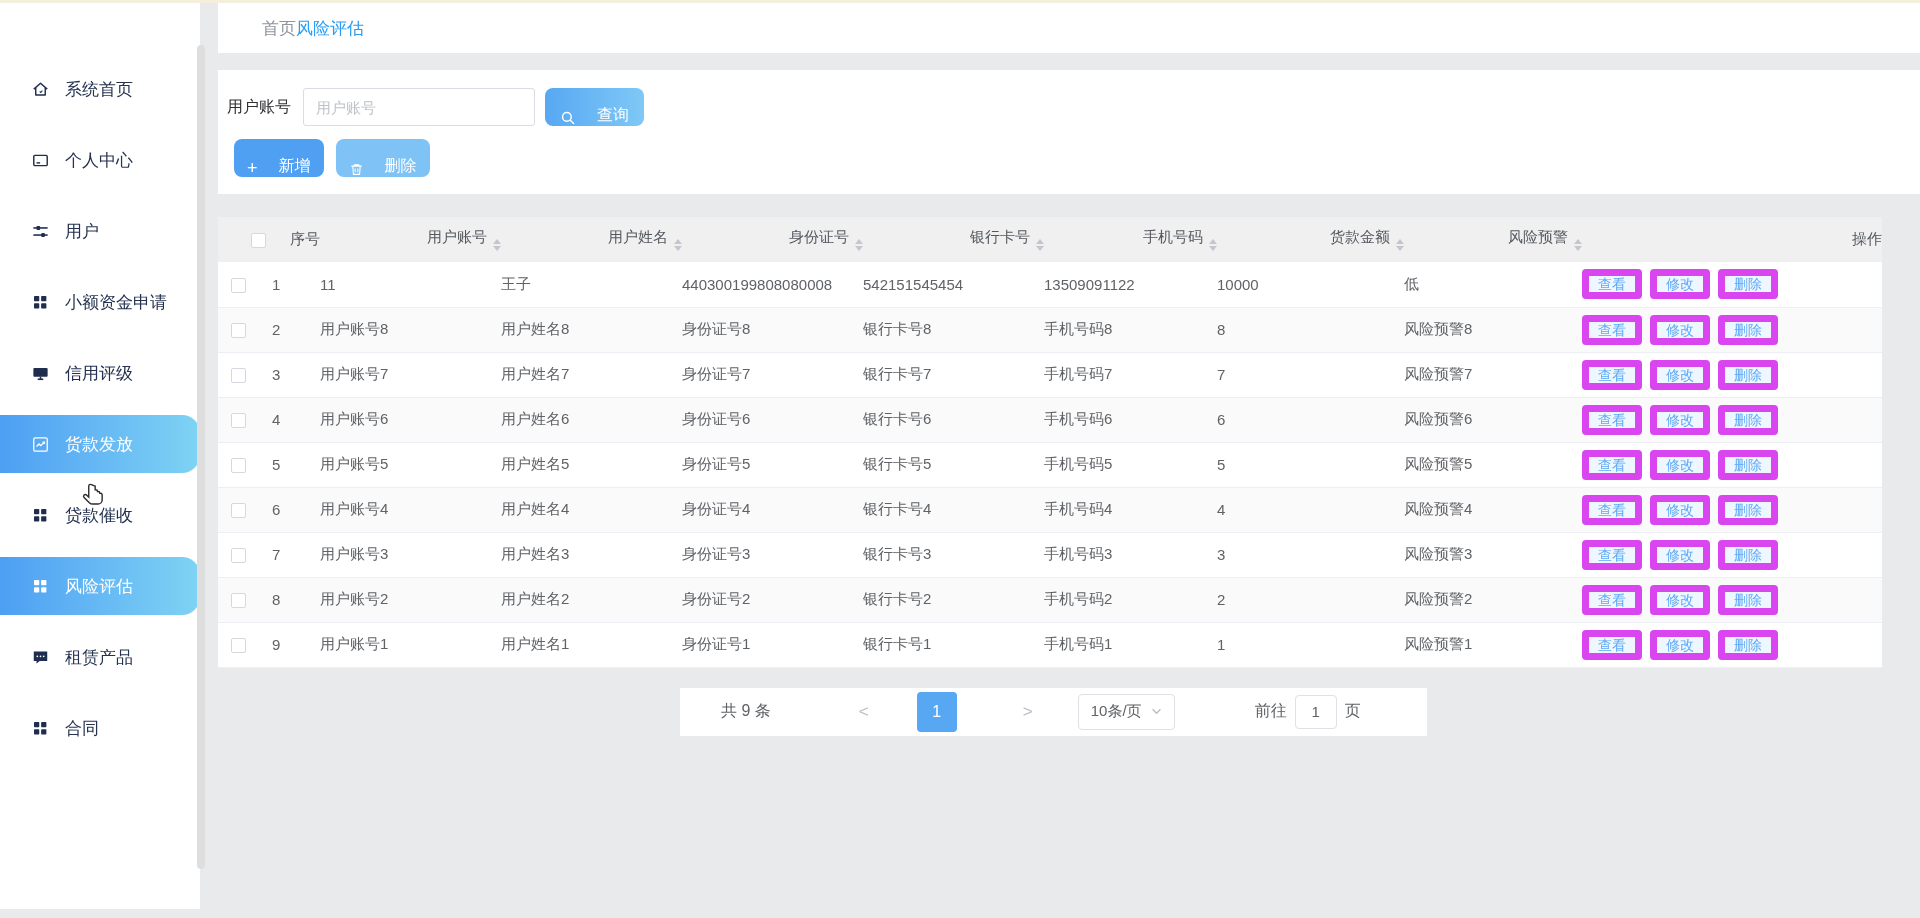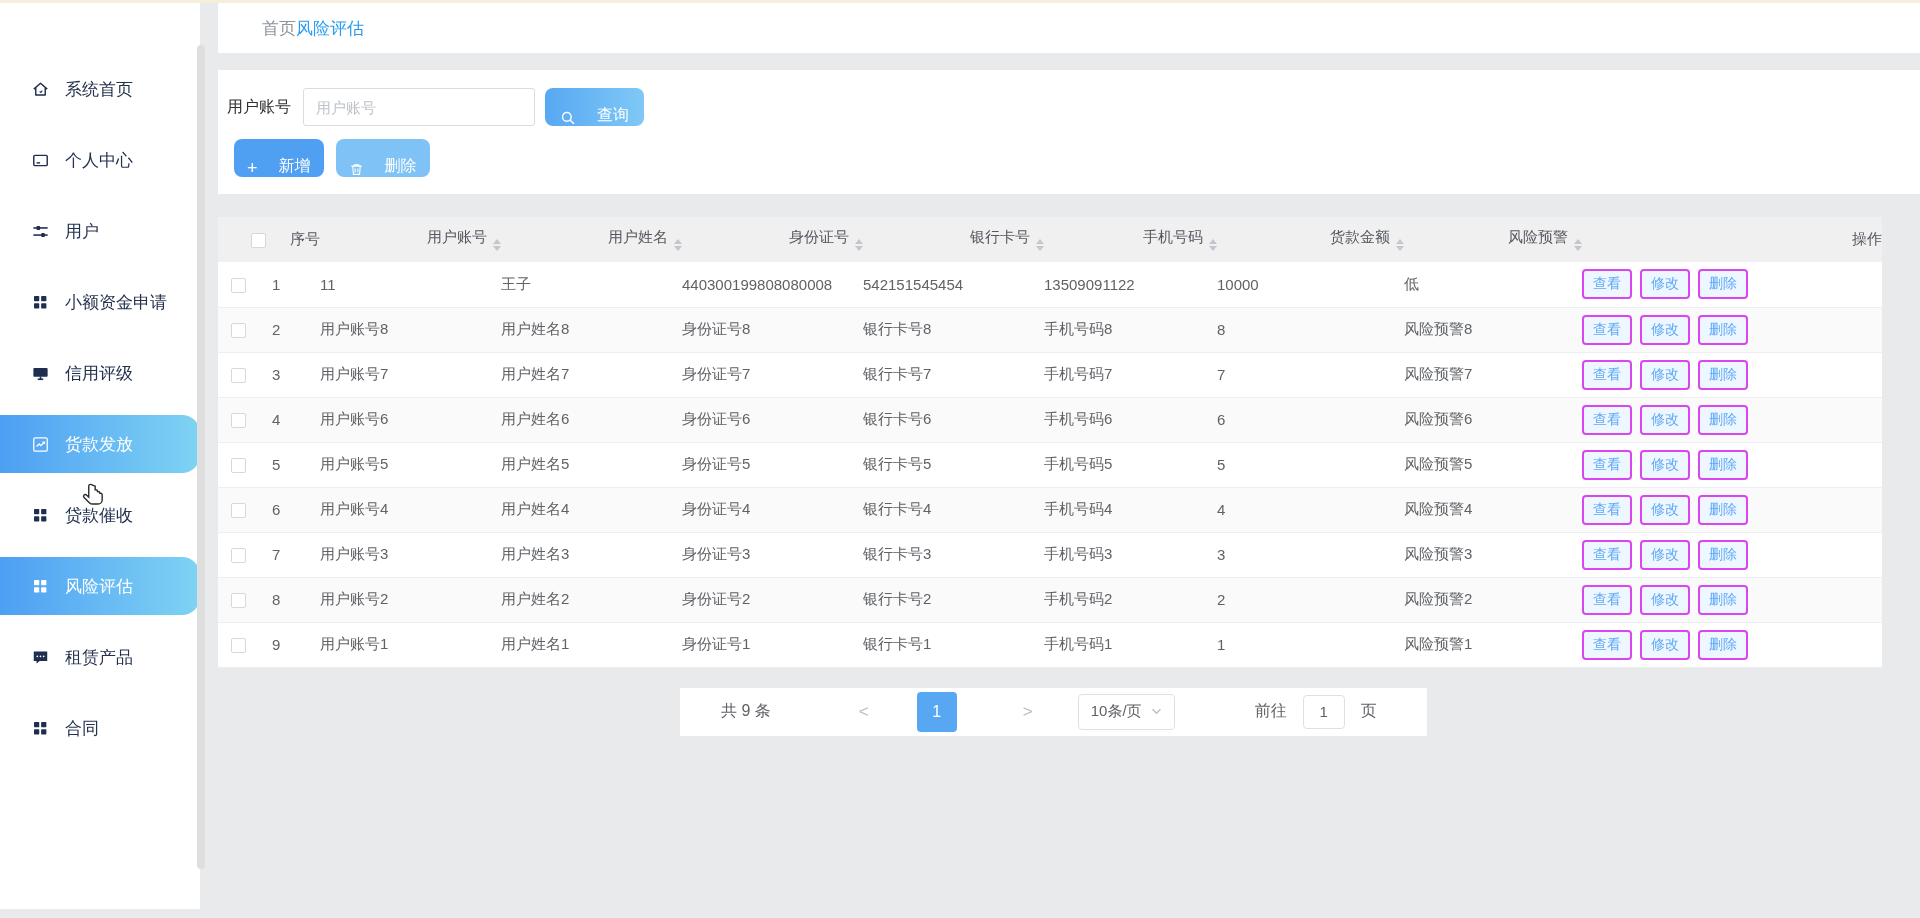--- a/index.html
+++ b/index.html
@@ -62,34 +62,34 @@
   table{width:100%;border-collapse:collapse;table-layout:fixed;font-size:15px;color:#5f6266;}
   thead th{background:#f0f0f1;height:45px;font-weight:500;color:#54585e;text-align:right;white-space:nowrap;}
   tbody td{height:45px;border-bottom:1px solid #eceef3;text-align:left;white-space:nowrap;overflow:hidden;}
   tbody tr:nth-child(even){background:#fafafa;}
   .cb{display:inline-block;width:15px;height:15px;border:1px solid #d4d8df;border-radius:2px;background:#fff;
     margin-left:13px;vertical-align:middle;cursor:pointer;}
   .serial{padding-left:6px;}
   .sort{display:inline-flex;flex-direction:column;margin-left:6px;vertical-align:-2px;gap:2px;}
   .sort .up{width:0;height:0;border-left:4px solid transparent;border-right:4px solid transparent;border-bottom:5px solid #c3c7cd;}
   .sort .dn{width:0;height:0;border-left:4px solid transparent;border-right:4px solid transparent;border-top:5px solid #c3c7cd;}
-  .act-btn{height:30px;padding:0 9px;background:#eef6ff;border:2px solid #d946ef;border-radius:4px;color:#5ea9f6;
+  .act-btn{height:30px;padding:0 9px;background:#eef6ff;border:7px solid #d946ef;border-radius:4px;color:#5ea9f6;
     font-size:14px;margin-right:8px;cursor:pointer;font-family:inherit;}
 
   
   .pagination{margin-top:20px;margin-left:462px;width:747px;height:48px;background:#fff;
     display:flex;align-items:center;font-size:16px;color:#5f6266;}
   .pg-total{margin-left:41px;}
   .pg-prev{margin-left:88px;background:none;border:none;color:#b6bcc4;font-size:17px;cursor:pointer;font-family:inherit;}
   .pg-page{margin-left:48px;width:40px;height:40px;background:#57a7f3;color:#fff;border:none;border-radius:4px;
     font-size:16px;cursor:pointer;font-family:inherit;}
   .pg-next{margin-left:66px;background:none;border:none;color:#b6bcc4;font-size:17px;cursor:pointer;font-family:inherit;}
   .pg-size{margin-left:45px;width:97px;height:36px;border:1px solid #dfe1e6;border-radius:4px;display:flex;
     align-items:center;justify-content:center;gap:9px;color:#606266;font-size:15px;cursor:pointer;}
-  .pg-goto{margin-left:80px;display:flex;align-items:center;gap:16px;}
+  .pg-goto{margin-left:80px;display:flex;align-items:center;gap:8px;}
   .pg-input{width:42px;height:34px;border:1px solid #dfe1e6;border-radius:4px;text-align:center;font-size:15px;
     color:#606266;outline:none;font-family:inherit;}
 </style>
 </head>
 <body>
 
 <div class="top-line"></div>
 
 <aside class="sidebar">
   <nav id="sidebar-menu">

